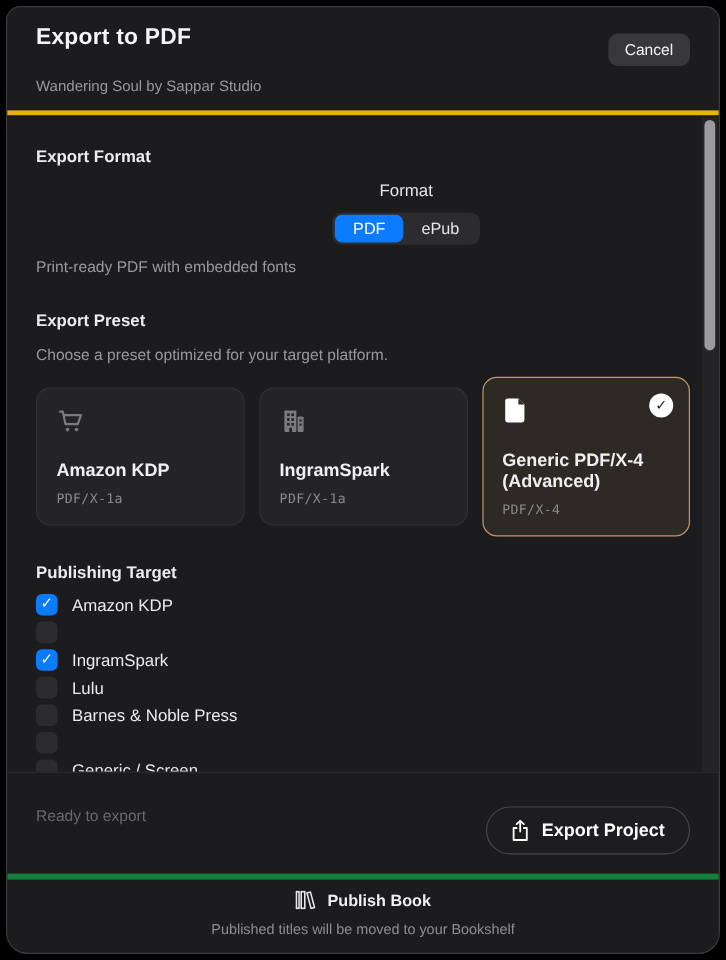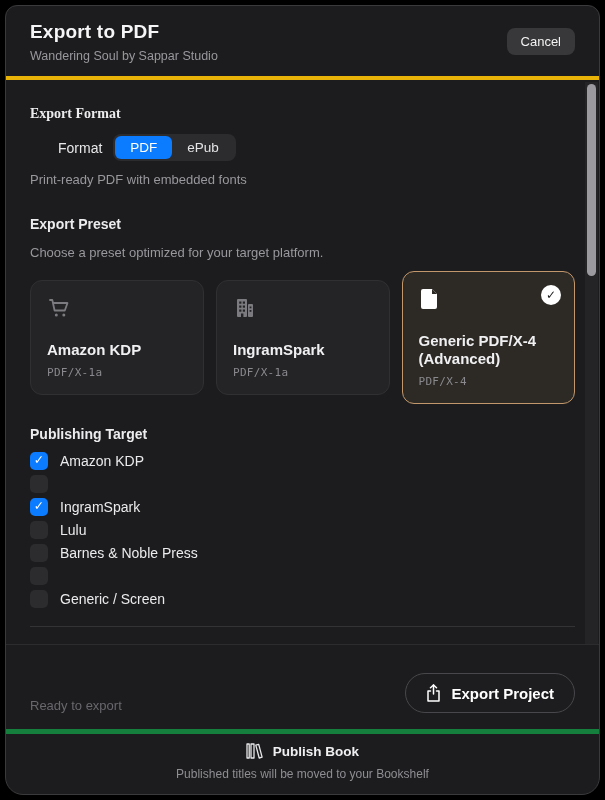--- a/index.html
+++ b/index.html
@@ -6,35 +6,35 @@
   html,body { width:605px; height:800px; background:#000; font-family:"Liberation Sans", sans-serif; overflow:hidden; }
   .dialog {
     position:absolute; left:5px; top:5px; width:595px; height:790px;
     background:#1c1c1e; border:1px solid #3a3a3c;
     border-radius:12px 12px 18px 18px;
     display:flex; flex-direction:column; overflow:hidden;
   }
   
   .header { position:relative; padding:15px 24px 13px; border-bottom:4px solid #eab308; flex:0 0 auto; }
   .hdr-title { font-size:19px; font-weight:bold; color:#f5f5f7; letter-spacing:.2px; }
-  .hdr-sub { margin-top:6px; font-size:12.5px; color:#98989d; }
+  .hdr-sub { margin-top:22px; font-size:12.5px; color:#98989d; }
   .cancel-btn {
     position:absolute; right:24px; top:22px;
     background:#38383a; color:#f2f2f2; font-size:13px; font-family:inherit;
     border:none; border-radius:8px; padding:6px 14px; cursor:pointer;
   }
   
   .content { position:relative; flex:1 1 auto; overflow:hidden; padding:0 24px; }
   .scroll-track { position:absolute; top:2px; bottom:0; right:1px; width:13px; background:#242427; }
   .scroll-thumb { position:absolute; top:4px; right:3px; width:9px; height:192px; border-radius:5px; background:#9b9b9f; }
   .sec-h { font-size:14px; font-weight:bold; color:#ececee; }
-  .sec-h.fmt { margin-top:26px;font-family:Liberation Serif, serif; }
+  .sec-h.fmt { margin-top:26px; }
   .muted { font-size:13px; color:#98989d; }
   
-  .format-row { margin-top:12px; margin-left:28px; display:flex; align-items:center; gap:11px; }
+  .format-row { margin-top:12px; margin-left:72px; display:flex; align-items:center; gap:11px;flex-direction:column; }
   .format-label { font-size:14px; color:#e8e8ea; }
   .segmented { display:flex; background:#2c2c2e; border-radius:8px; padding:2px; }
   .segment { font-size:13.5px; color:#e4e4e6; padding:4px 15px; border-radius:6px; cursor:pointer; }
   .segment.selected { background:#0b7bff; color:#fff; }
   .fmt-desc { margin-top:11px; }
   .sec-h.preset { margin-top:29px; }
   .preset-desc { margin-top:13px; }
   
   .cards { margin-top:11px; display:flex; gap:12px; align-items:center; }
   .card {
@@ -57,21 +57,21 @@
   .chk { width:18px; height:18px; border-radius:5px; background:#2c2c2e; flex:0 0 auto;
          display:flex; align-items:center; justify-content:center; }
   .chk.checked { background:#0b7bff; }
   .chk span { color:#fff; font-size:12.5px; font-weight:bold; font-family:"DejaVu Sans", sans-serif; line-height:1; }
   .chk-label { font-size:14px; color:#ebebed; }
   .divider { margin-top:18px; border-top:1px solid #333335; }
   
   .footer { flex:0 0 auto; border-top:1px solid #2c2c2e; padding:14px 24px 16px; }
   .note-row { display:flex; align-items:center; gap:13px; }
   .note-text { font-size:13px; color:#a5a5aa; }
-  .foot-row { margin-top:14px; display:flex; justify-content:space-between; align-items:flex-end; }
+  .foot-row { margin-top:14px; display:flex; justify-content:space-between; align-items:flex-start; }
   .status-text { font-size:13px; color:#68686d; }
   .export-btn {
     display:flex; align-items:center; gap:10px;
     background:#1d1d1f; border:1px solid #48484c; border-radius:22px;
     padding:10px 20px; color:#fff; font-size:15px; font-weight:bold; font-family:inherit; cursor:pointer;
   }
   
   .publish-bar { flex:0 0 auto; border-top:5px solid #15803d; padding:9px 0 13px; text-align:center; }
   .publish-row { display:inline-flex; align-items:center; gap:9px; cursor:pointer; }
   .publish-title { font-size:13.5px; font-weight:bold; color:#f0f0f2; }

